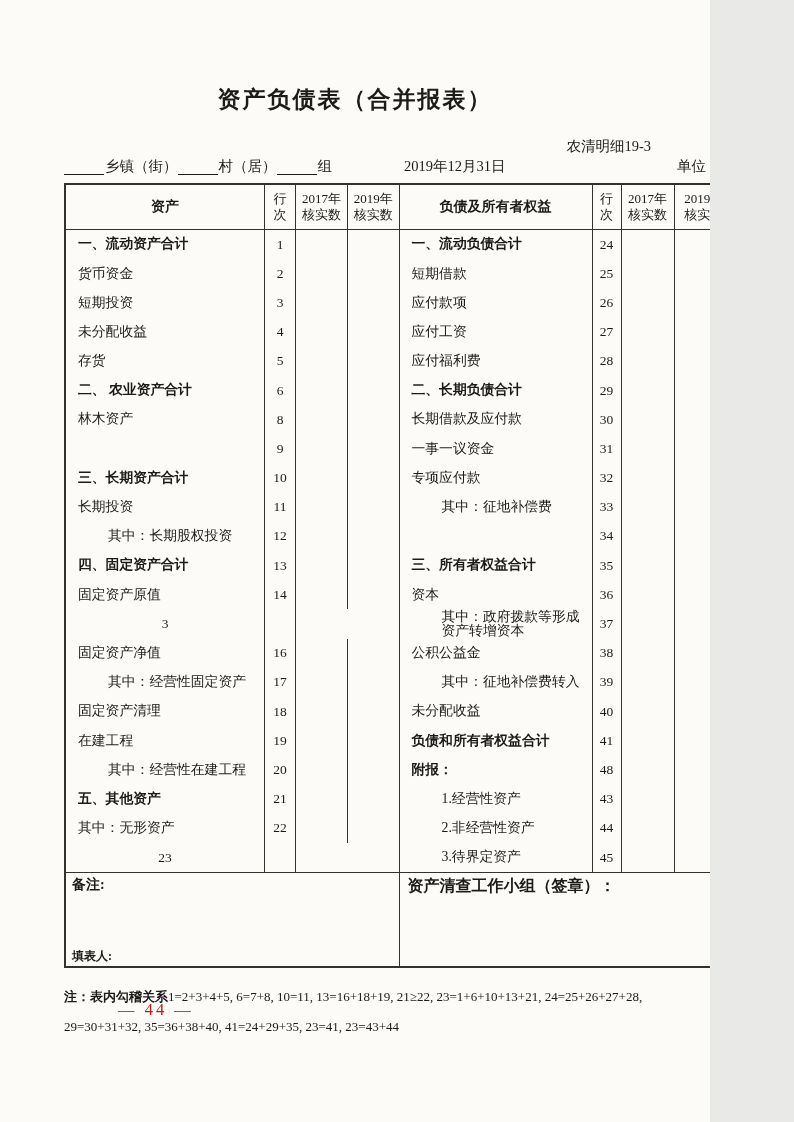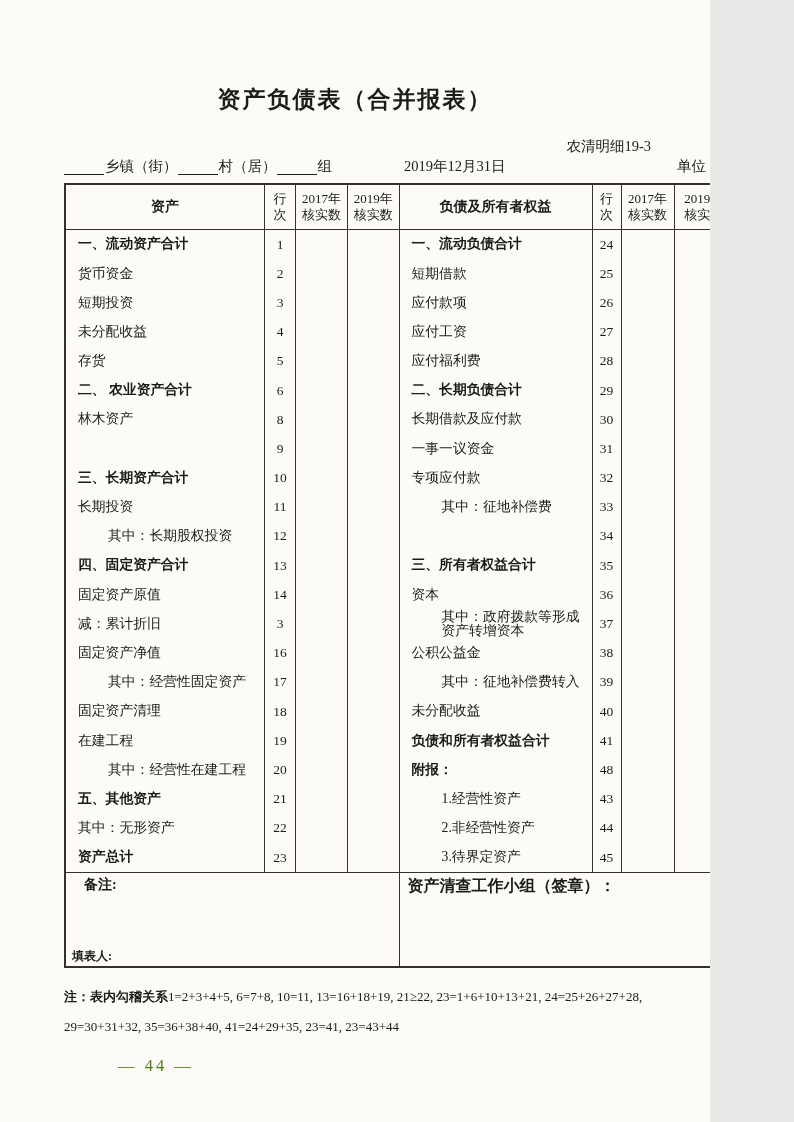--- a/index.html
+++ b/index.html
@@ -71,37 +71,37 @@
   .i2{padding-left:42px;}
   .b{font-weight:bold;}
 
   .foot-row{
     flex:0 0 94px;height:94px;display:flex;
     border-top:1.3px solid var(--line);box-sizing:border-box;
   }
   .foot-left{
     width:50%;border-right:1.5px solid var(--line);
     position:relative;box-sizing:border-box;
-    padding:3px 18px;font-size:14px;font-weight:bold;
+    padding:3px 6px;font-size:14px;font-weight:bold;
   }
   .preparer{position:absolute;left:6px;bottom:1px;font-size:12px;font-weight:bold;}
   .foot-right{
     width:50%;box-sizing:border-box;padding:3px 8px;
     font-size:16px;font-weight:bold;
   }
 
   .note{
     position:absolute;left:64px;top:982px;width:678px;
     font-size:13px;line-height:30px;white-space:nowrap;
   }
   .note .prefix{font-weight:bold;}
   .note-l2{padding-left:0;}
   .page-no{
-    position:absolute;left:118px;top:1056px;
-    font-size:16.5px;letter-spacing:3px;color:#4d7c0f;text-align:center;
+    position:absolute;left:118px;top:1000px;
+    font-size:16.5px;letter-spacing:3px;color:#b91c1c;text-align:center;
   }
 </style>
 </head>
 <body>
 
 <div class="page">
 
   <div class="title">资产负债表（合并报表）</div>
 
   <div class="form-code">农清明细19-3</div>
@@ -203,21 +203,20 @@
               <div class="c val"></div>
               <div class="c val last"></div>
             </div>
             <div class="d-row rowL">
               <div class="c label i1">固定资产原值</div>
               <div class="c num">14</div>
               <div class="c val"></div>
               <div class="c val last"></div>
             </div>
             <div class="d-row rowL">
-              <div class="c label i1">减：累计折旧</div>
               <div class="c num">3</div>
               <div class="c val"></div>
               <div class="c val last"></div>
             </div>
             <div class="d-row rowL">
               <div class="c label i1">固定资产净值</div>
               <div class="c num">16</div>
               <div class="c val"></div>
               <div class="c val last"></div>
             </div>
@@ -251,21 +250,20 @@
               <div class="c val"></div>
               <div class="c val last"></div>
             </div>
             <div class="d-row rowL">
               <div class="c label i1">其中：无形资产</div>
               <div class="c num">22</div>
               <div class="c val"></div>
               <div class="c val last"></div>
             </div>
             <div class="d-row rowL">
-              <div class="c label i0 b">资产总计</div>
               <div class="c num">23</div>
               <div class="c val"></div>
               <div class="c val last"></div>
             </div>
           </div>
       </div>
 
       <div class="half">
         <div class="h-row rowR">
           <div class="h-cell hname">负债及所有者权益</div>

